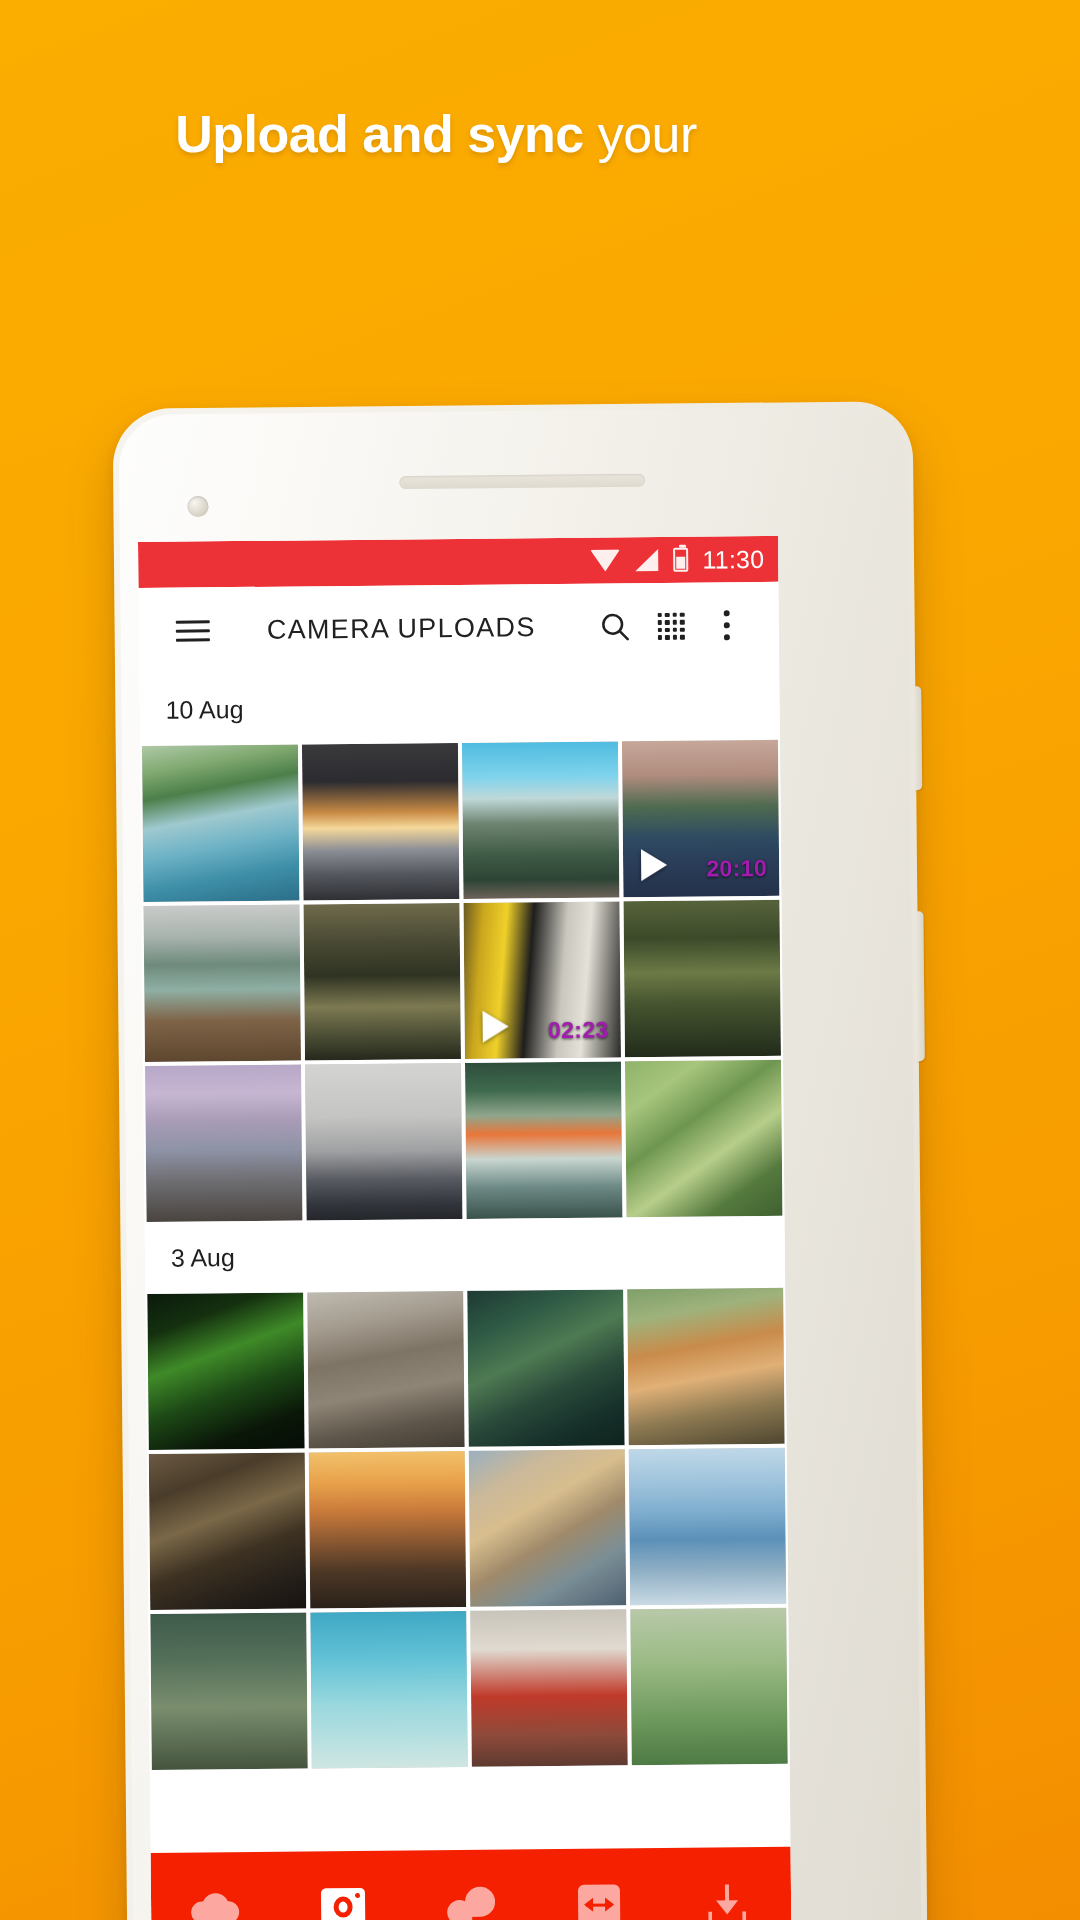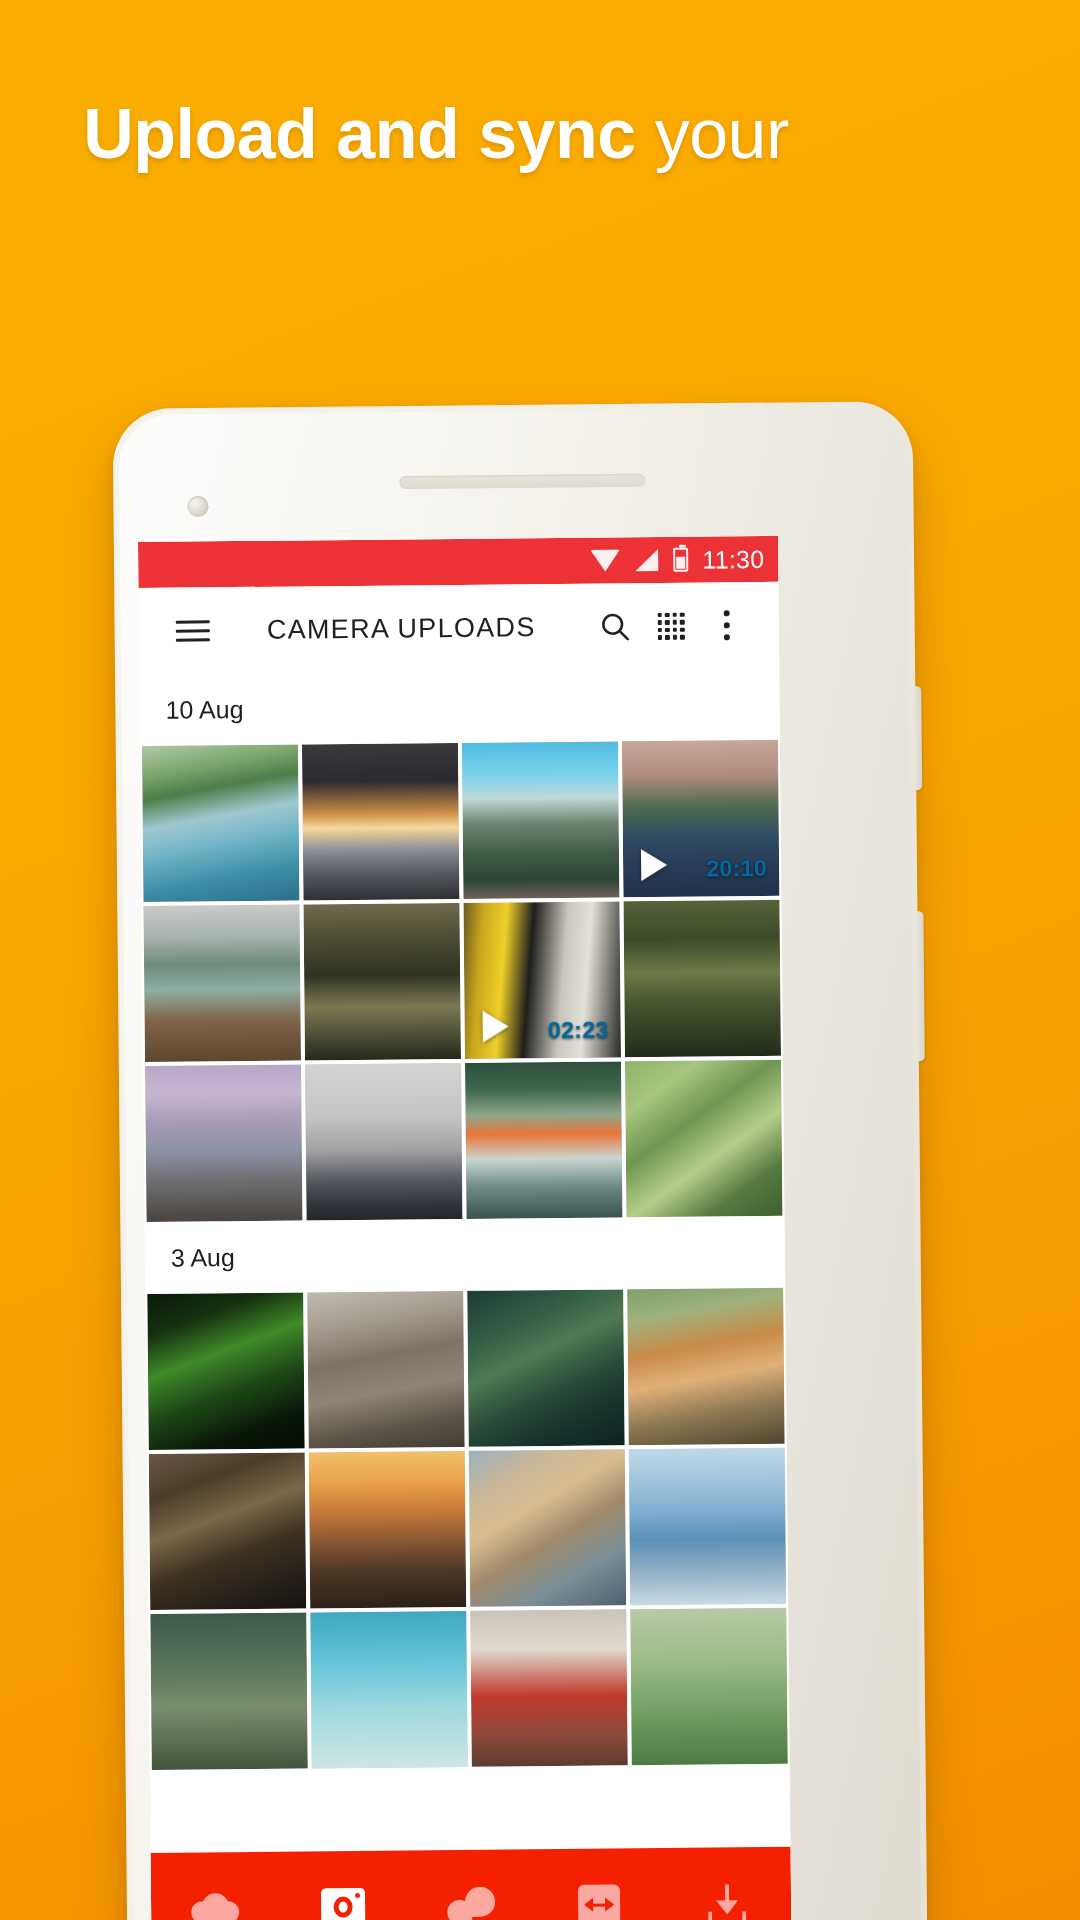--- a/index.html
+++ b/index.html
@@ -17,21 +17,21 @@
   }
 
   
   #headline {
     position: absolute;
     top: 86px;
     left: 0;
     width: 872px;
     text-align: center;
     color: #ffffff;
-    font-size: 70px;
+    font-size: 52px;
     line-height: 96px;
     letter-spacing: -0.5px;
     text-shadow: 0 3px 5px rgba(150, 90, 0, 0.30);
     font-weight: 400;
   }
   #headline .strong { font-weight: 700; }
   #headline .line { display: block; }
 
   
   #phone {
@@ -247,21 +247,21 @@
     width: 0; height: 0;
     border-left: 26px solid #ffffff;
     border-top: 16px solid transparent;
     border-bottom: 16px solid transparent;
     filter: drop-shadow(0 1px 2px rgba(0,0,0,0.5));
   }
   .dur {
     position: absolute;
     right: 12px;
     bottom: 14px;
-    color: #0369a1;
+    color: #a21caf;
     font-size: 23px;
     font-weight: 700;
     text-shadow: 0 1px 3px rgba(0,0,0,0.7);
     letter-spacing: 0.4px;
   }
 
   
   .bottomnav {
     position: absolute;
     left: 0; bottom: 0;

